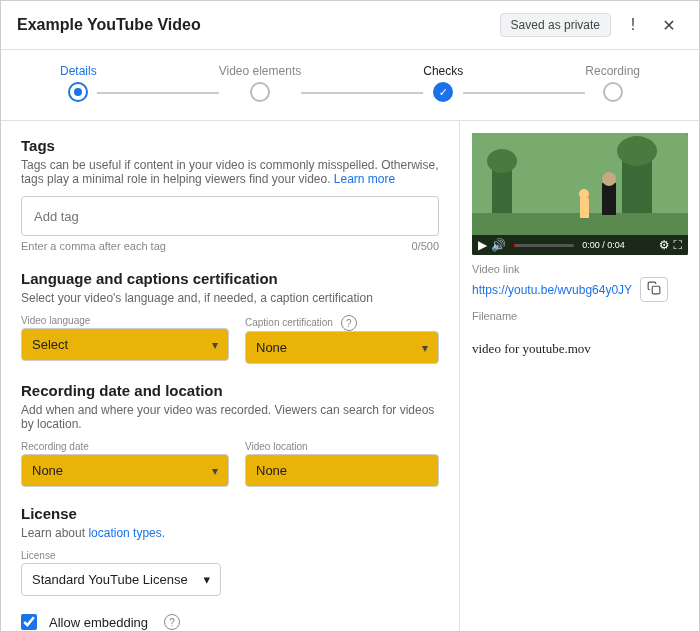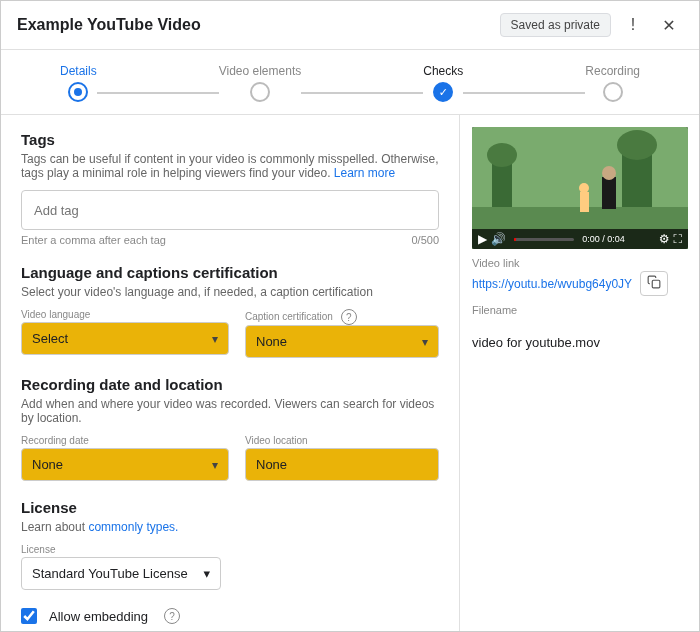--- a/index.html
+++ b/index.html
@@ -56,24 +56,24 @@
     .progress-fill { width: 2px; height: 100%; background: #f00; border-radius: 2px; }
 
     .video-link-section { margin-bottom: 8px; }
     .video-link-label { font-size: 11px; color: #888; margin-bottom: 2px; }
     .video-link-row { display: flex; align-items: center; gap: 8px; }
     .video-link-url { font-size: 12px; color: #1a73e8; text-decoration: none; }
     .copy-btn { border: 1px solid #ccc; border-radius: 4px; padding: 3px 6px; font-size: 12px; cursor: pointer; background: #fff; }
 
     .filename-section { margin-top: 6px; }
     .filename-label { font-size: 11px; color: #888; margin-bottom: 19px; }
-    .filename-val { font-size: 13px; color: #202124; }
-
-    
-    .steps-bar { display: flex; align-items: center; justify-content: center; padding: 14px 0 12px; border-bottom: 1px solid #e0e0e0; }
+    .filename-val { font-size: 13px; color: #202124; font-family: Liberation Serif, serif; }
+
+    
+    .steps-bar { display: flex; align-items: center; justify-content: center; padding: 14px 0 18px; border-bottom: 1px solid #e0e0e0; }
     .steps-inner { display: flex; align-items: center; width: 580px; }
     .step-node { display: flex; flex-direction: column; align-items: center; }
     .step-node-circle { width: 20px; height: 20px; border-radius: 50%; display: flex; align-items: center; justify-content: center; font-size: 11px; }
     .step-node-circle.blue-outline { border: 2.5px solid #1a73e8; background: #fff; }
     .step-node-circle.blue-fill { background: #1a73e8; border: 2.5px solid #1a73e8; color: #fff; }
     .step-node-circle.gray-outline { border: 2px solid #bbb; background: #fff; }
     .step-node-text { font-size: 12px; margin-bottom: 4px; }
     .step-connector { flex: 1; height: 2px; background: #ccc; margin-bottom: 0; align-self: center; margin-top: 20px; }
 
     .cert-label-row { display: flex; align-items: center; gap: 4px; }
@@ -181,21 +181,21 @@
             <div class="select-box">
               <span>None</span>
             </div>
           </div>
         </div>
       </div>
 
       <div class="section">
         <div class="section-title">License</div>
         <div class="section-desc">
-          <span>Learn about</span>&nbsp;<a href="#">commonly types.</a>
+          <span>Learn about</span>&nbsp;<a href="#">location types.</a>
         </div>
         <div class="select-group">
           <div class="select-label">License</div>
           <div class="license-select-box">
             <span>Standard YouTube License</span>
             <span class="chevron">▾</span>
           </div>
         </div>
       </div>
 

